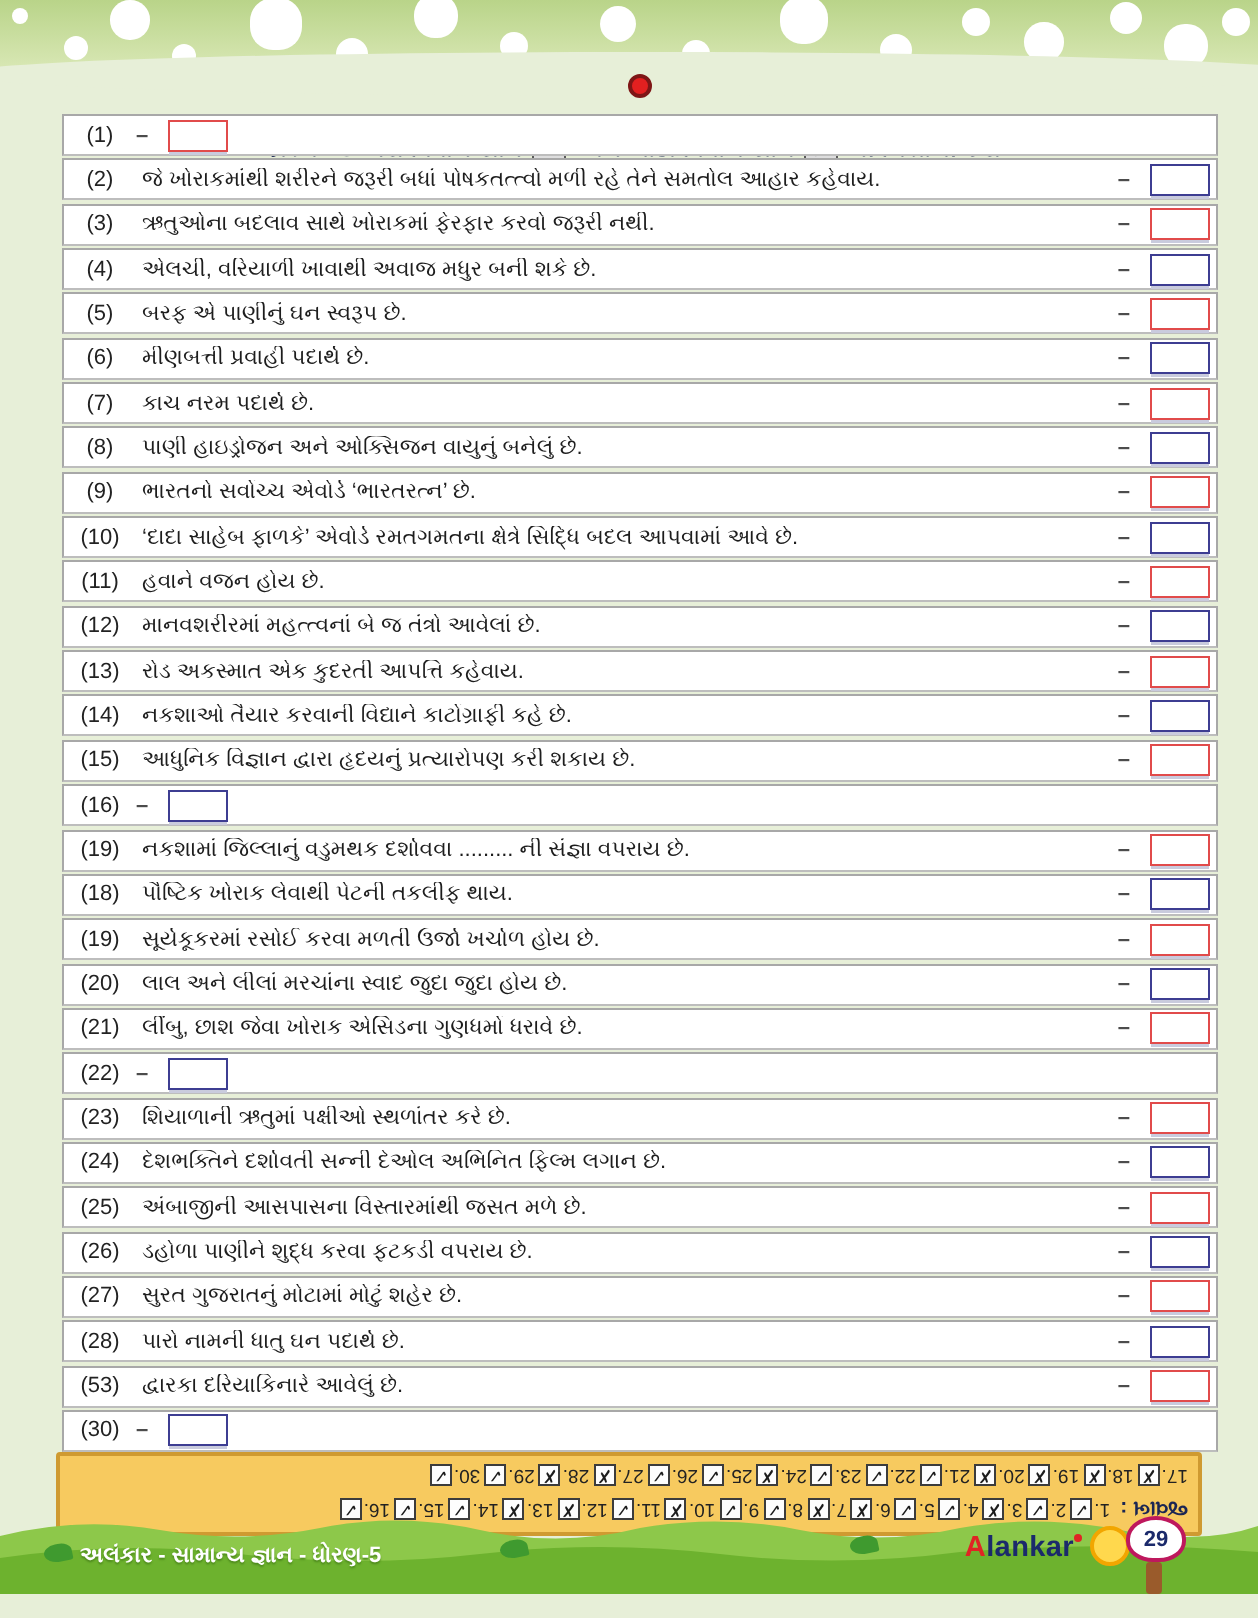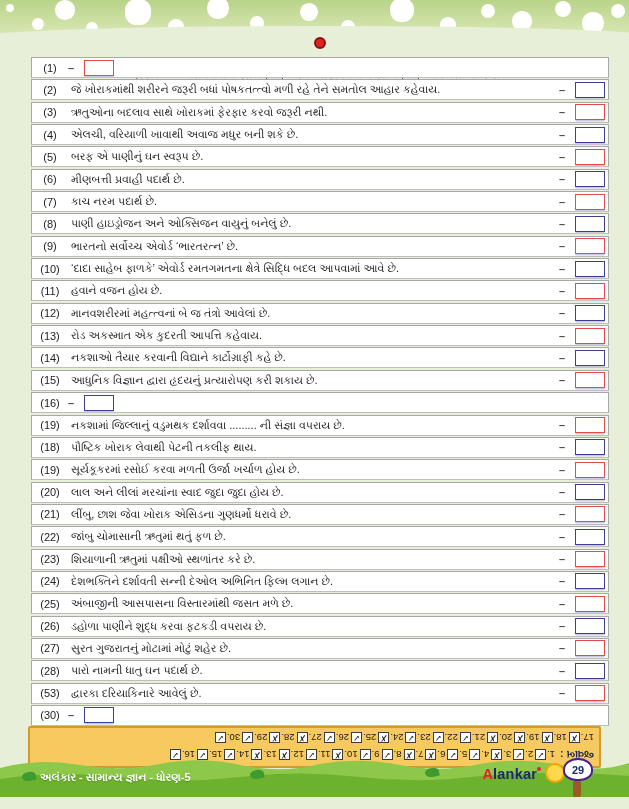--- a/index.html
+++ b/index.html
@@ -58,21 +58,21 @@
   .sprout.s2{left:250px;bottom:18px;}
   .sprout.s3{left:425px;bottom:20px;}
   .brand{position:absolute;right:62px;bottom:15px;font-size:14.5px;font-weight:bold;
     color:#1b2a6b;letter-spacing:0.2px;}
   .brand::first-letter{color:#e02424;}
   .brand-dot{position:absolute;right:58px;bottom:26px;width:4px;height:4px;border-radius:50%;background:#e02424;}
   .sun{position:absolute;right:34px;bottom:14px;width:16px;height:16px;border-radius:50%;
     background:#ffd84d;border:2px solid #f2a600;}
   .trunk{position:absolute;right:18px;bottom:0;width:8px;height:16px;background:#9a5b2b;border-radius:2px;}
   .page-badge{position:absolute;right:6px;bottom:16px;width:26px;height:19px;background:#fff;
-    border:2px solid #4c1d95;border-radius:50% 50% 45% 45%;display:flex;align-items:center;justify-content:center;
+    border:2px solid #be185d;border-radius:50% 50% 45% 45%;display:flex;align-items:center;justify-content:center;
     font-size:11px;font-weight:bold;color:#1b2a6b;}
 </style>
 </head>
 <body>
 
 <div class="top-band">
   <div class="bubbles"></div>
 </div>
 <div class="band-wave"></div>
 
@@ -229,21 +229,20 @@
 
   <div class="row">
     <span class="no">(21)</span>
     <span class="txt">લીંબુ, છાશ જેવા ખોરાક એસિડના ગુણધર્મો ધરાવે છે.</span>
     <span class="dash">–</span>
     <span class="abox"></span>
   </div>
 
   <div class="row">
     <span class="no">(22)</span>
-    <span class="txt">જાંબુ ચોમાસાની ઋતુમાં થતું ફળ છે.</span>
     <span class="dash">–</span>
     <span class="abox"></span>
   </div>
 
   <div class="row">
     <span class="no">(23)</span>
     <span class="txt">શિયાળાની ઋતુમાં પક્ષીઓ સ્થળાંતર કરે છે.</span>
     <span class="dash">–</span>
     <span class="abox"></span>
   </div>

